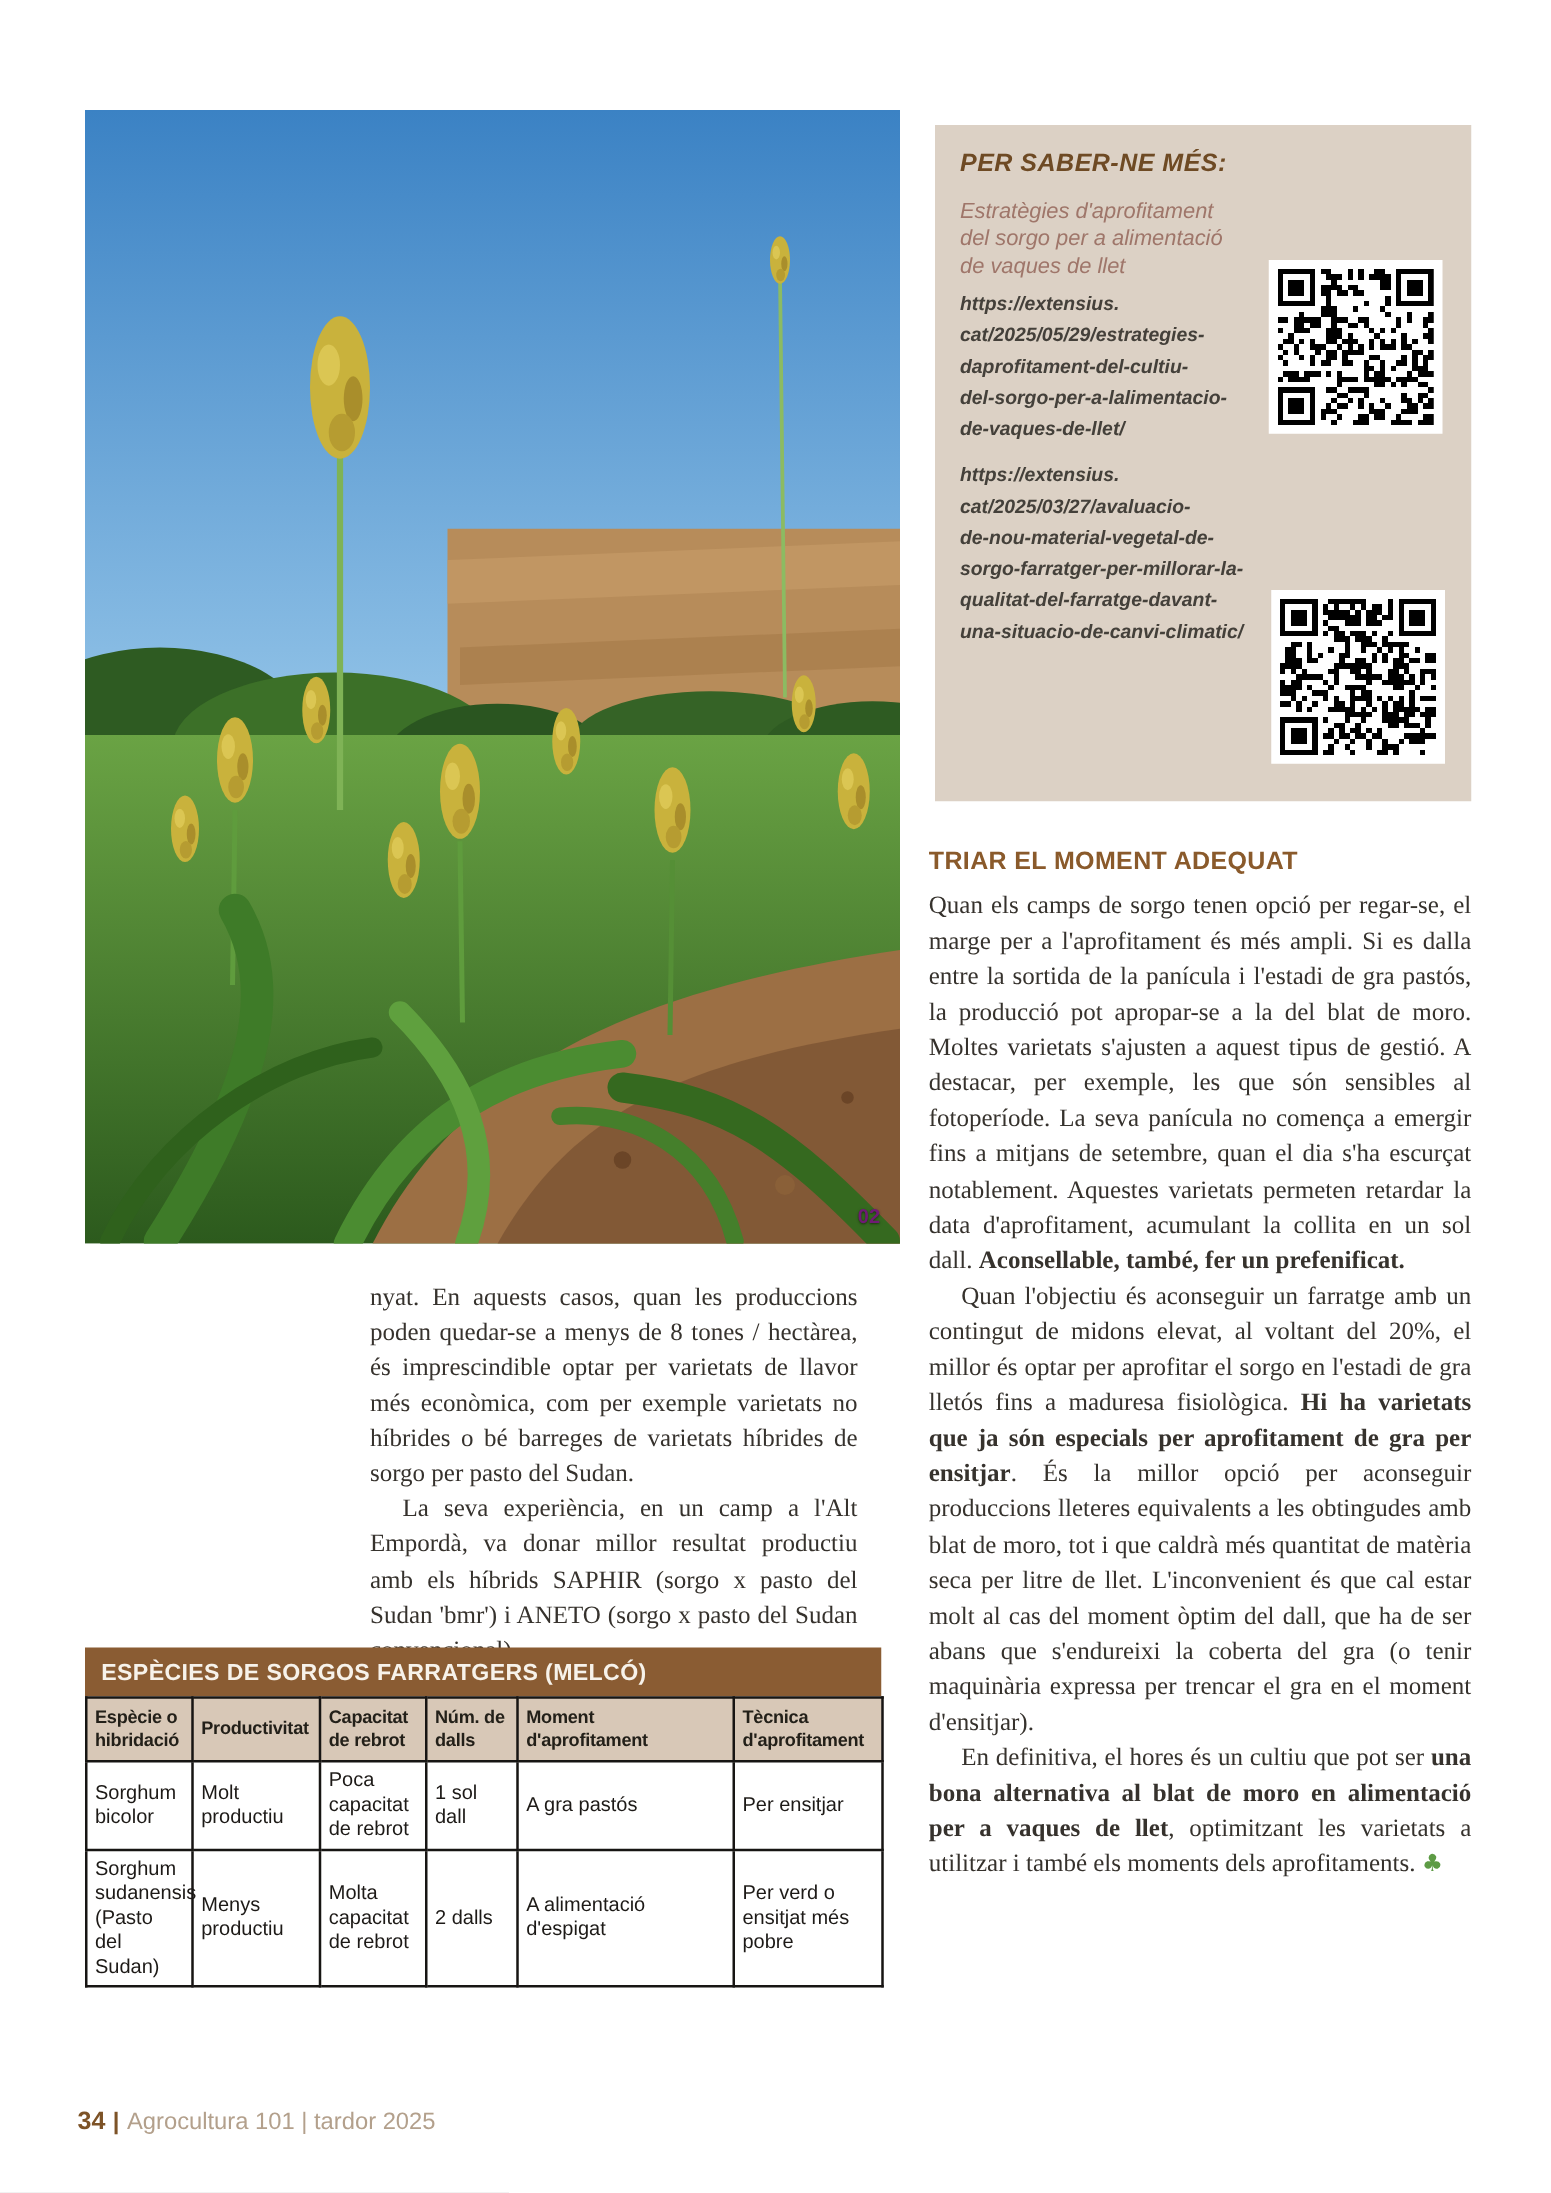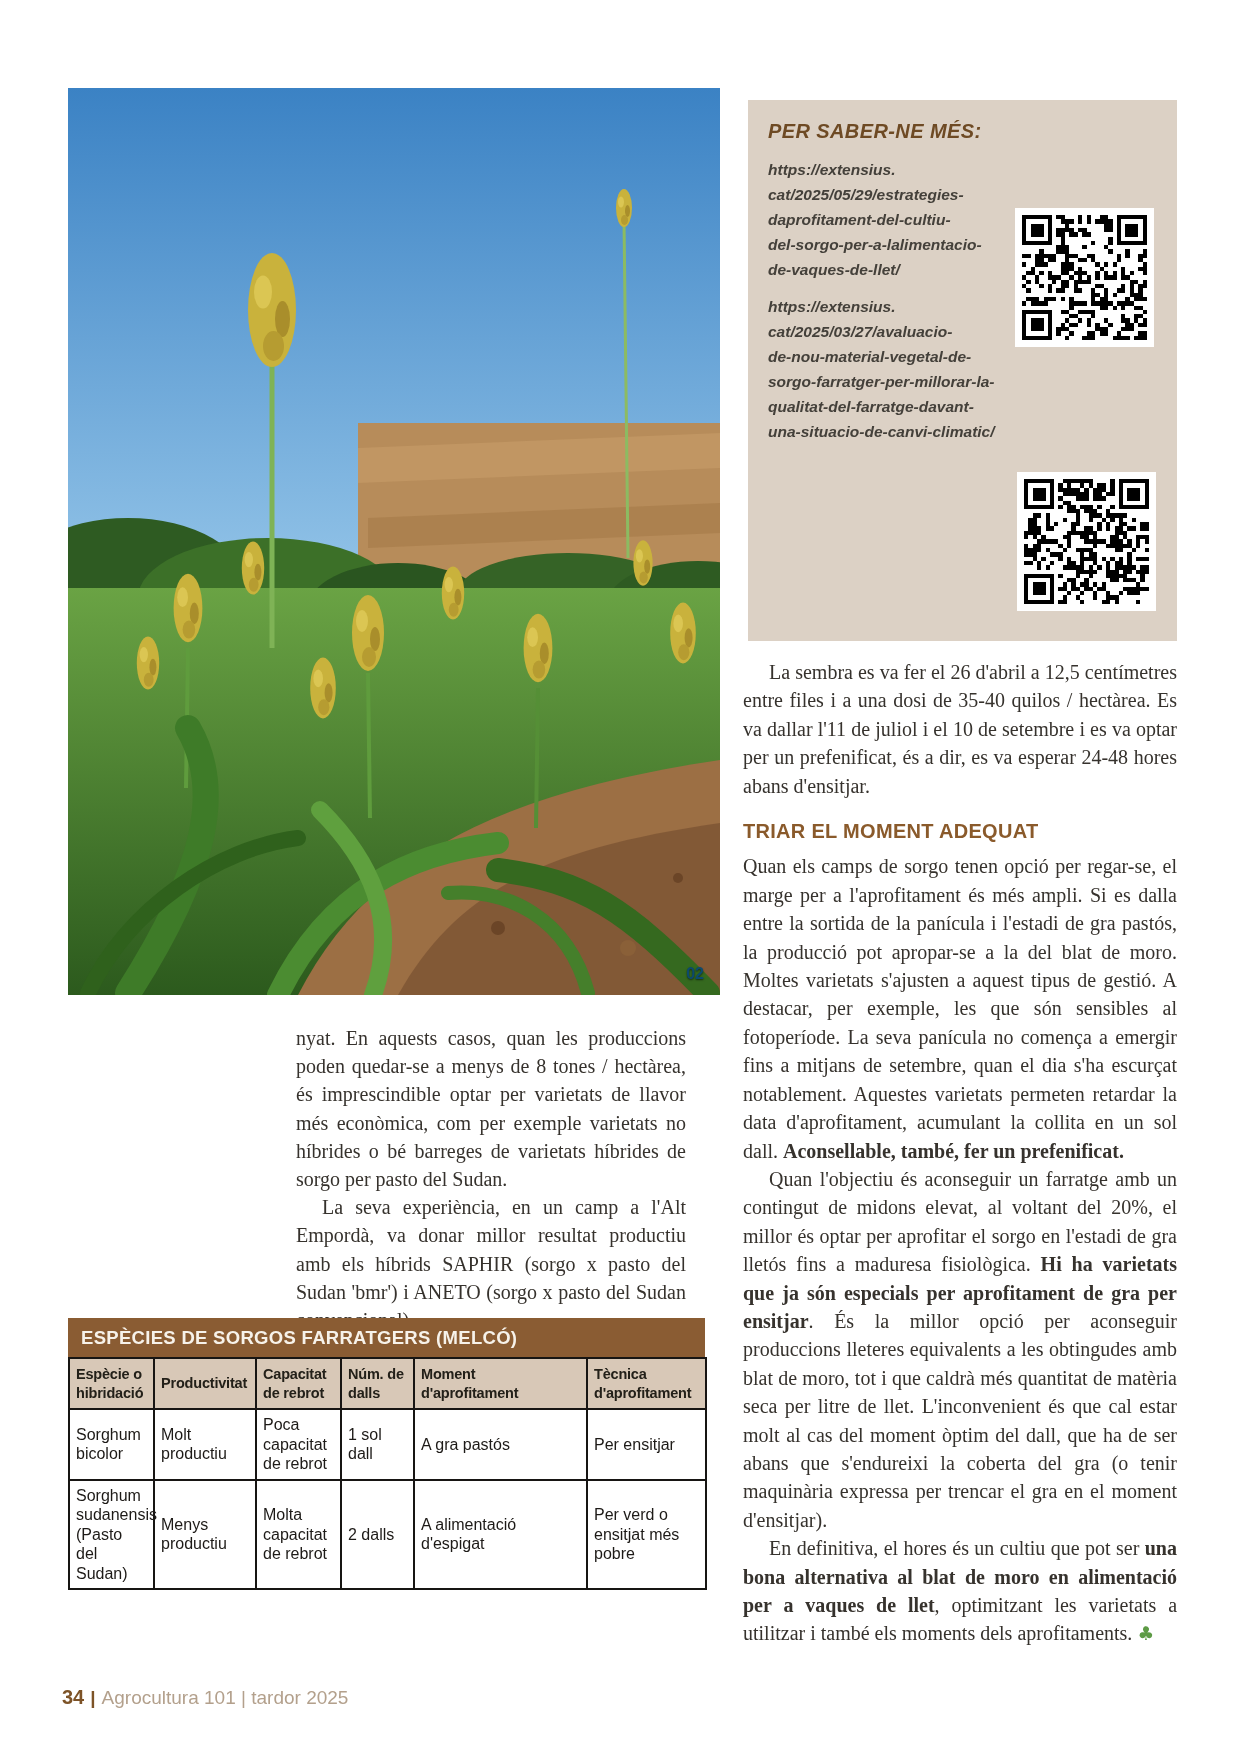--- a/index.html
+++ b/index.html
@@ -2,21 +2,21 @@
 <html lang="ca"><head>
 <meta charset="utf-8">
 <style>
   html,body{margin:0;padding:0;background:#e8e8e8;}
   #page{position:relative;width:1241px;height:1754px;background:#ffffff;margin:0 auto;
         font-family:"Liberation Serif",serif;color:#36322d;overflow:hidden;}
 
   
   .photo{position:absolute;left:68px;top:88px;width:652px;height:907px;overflow:hidden;}
   .photo svg{display:block;width:100%;height:100%;}
-  .photo-label{position:absolute;right:16px;bottom:12px;color:#0c4a6e;
+  .photo-label{position:absolute;right:16px;bottom:12px;color:#701a75;
         font-family:"Liberation Sans",sans-serif;font-weight:bold;font-size:16px;
         text-shadow:0 1px 2px rgba(0,0,0,.55);}
 
   
   .left-text{position:absolute;left:296px;top:1024px;width:390px;
         font-size:20px;line-height:28.2px;text-align:justify;hyphens:manual;}
   .left-text p{margin:0;}
   .left-text p.indent{text-indent:26px;}
 
   
@@ -124,20 +124,23 @@
       <path d="M305,907 C332,832 302,772 252,722" stroke="#5fa03e" stroke-width="18" fill="none" stroke-linecap="round"></path>
       <path d="M20,905 C60,820 150,760 230,750" stroke="#2f611c" stroke-width="16" fill="none" stroke-linecap="round"></path>
       <path d="M520,905 C500,830 440,800 380,805" stroke="#457f2b" stroke-width="14" fill="none" stroke-linecap="round"></path>
     </svg>
     <span class="photo-label">02</span>
   </div>
 
   <div class="info-box">
     <div class="box-inner">
       <p class="box-title">PER SABER-NE MÉS:</p>
+      <p class="box-item-title">Estratègies d'aprofitament
+del sorgo per a alimentació
+de vaques de llet</p>
       <p class="box-url">https://extensius.
 cat/2025/05/29/estrategies-
 daprofitament-del-cultiu-
 del-sorgo-per-a-lalimentacio-
 de-vaques-de-llet/</p>
       <p class="box-url">https://extensius.
 cat/2025/03/27/avaluacio-
 de-nou-material-vegetal-de-
 sorgo-farratger-per-millorar-la-
 qualitat-del-farratge-davant-
@@ -749,21 +752,20 @@
         </svg>
       </div>
   </div>
 
   <div class="left-text">
     <p>nyat. En aquests casos, quan les produccions poden quedar-se a menys de 8 tones / hectàrea, és impres­cindible optar per varietats de llavor més econò­mica, com per exemple varietats no híbrides o bé barreges de varietats híbrides de sorgo per pasto del Sudan.</p>
     <p class="indent">La seva experiència, en un camp a l'Alt Empordà, va donar millor resultat productiu amb els híbrids SAPHIR (sorgo x pasto del Sudan 'bmr') i ANETO (sorgo x pasto del Sudan convencional).</p>
   </div>
 
   <div class="right-col">
-    <p class="indent">La sembra es va fer el 26 d'abril a 12,5 centíme­tres entre files i a una dosi de 35-40 quilos / hectà­rea. Es va dallar l'11 de juliol i el 10 de setembre i es va optar per un prefenificat, és a dir, es va esperar 24-48 hores abans d'ensitjar.</p>
     <h3 class="section-heading">TRIAR EL MOMENT ADEQUAT</h3>
     <p><span>Quan els camps de sorgo tenen opció per regar-se, el marge per a l'aprofitament és més ampli. Si es dalla entre la sortida de la panícula i l'estadi de gra pastós, la producció pot apropar-se a la del blat de moro. Moltes varietats s'ajusten a aquest tipus de gestió. A destacar, per exemple, les que són sensi­bles al fotoperíode. La seva panícula no comença a emergir fins a mitjans de setembre, quan el dia s'ha escurçat notablement. Aquestes varietats per­meten retardar la data d'aprofitament, acumulant la collita en un sol dall. </span><span class="bold">Aconsellable, també, fer un prefenificat.</span></p>
     <p class="indent"><span>Quan l'objectiu és aconseguir un farratge amb un contingut de midons elevat, al voltant del 20%, el millor és optar per aprofitar el sorgo en l'estadi de gra lletós fins a maduresa fisiològica. </span><span class="bold">Hi ha va­rietats que ja són especials per aprofitament de gra per ensitjar</span><span>. És la millor opció per aconseguir produccions lleteres equivalents a les obtingudes amb blat de moro, tot i que caldrà més quantitat de matèria seca per litre de llet. L'inconvenient és que cal estar molt al cas del moment òptim del dall, que ha de ser abans que s'endureixi la coberta del gra (o tenir maquinària expressa per trencar el gra en el moment d'ensitjar).</span></p>
     <p class="indent"><span>En definitiva, el hores és un cultiu que pot ser </span><span class="bold">una bona alternativa al blat de moro en alimenta­ció per a vaques de llet</span><span>, optimitzant les varietats a utilitzar i també els moments dels aprofitaments. </span><span class="end-marker">♣</span></p>
   </div>
 
   <div class="table-wrap">
     <div class="table-title">ESPÈCIES DE SORGOS FARRATGERS (MELCÓ)</div>
     <table class="species">
       <colgroup>

